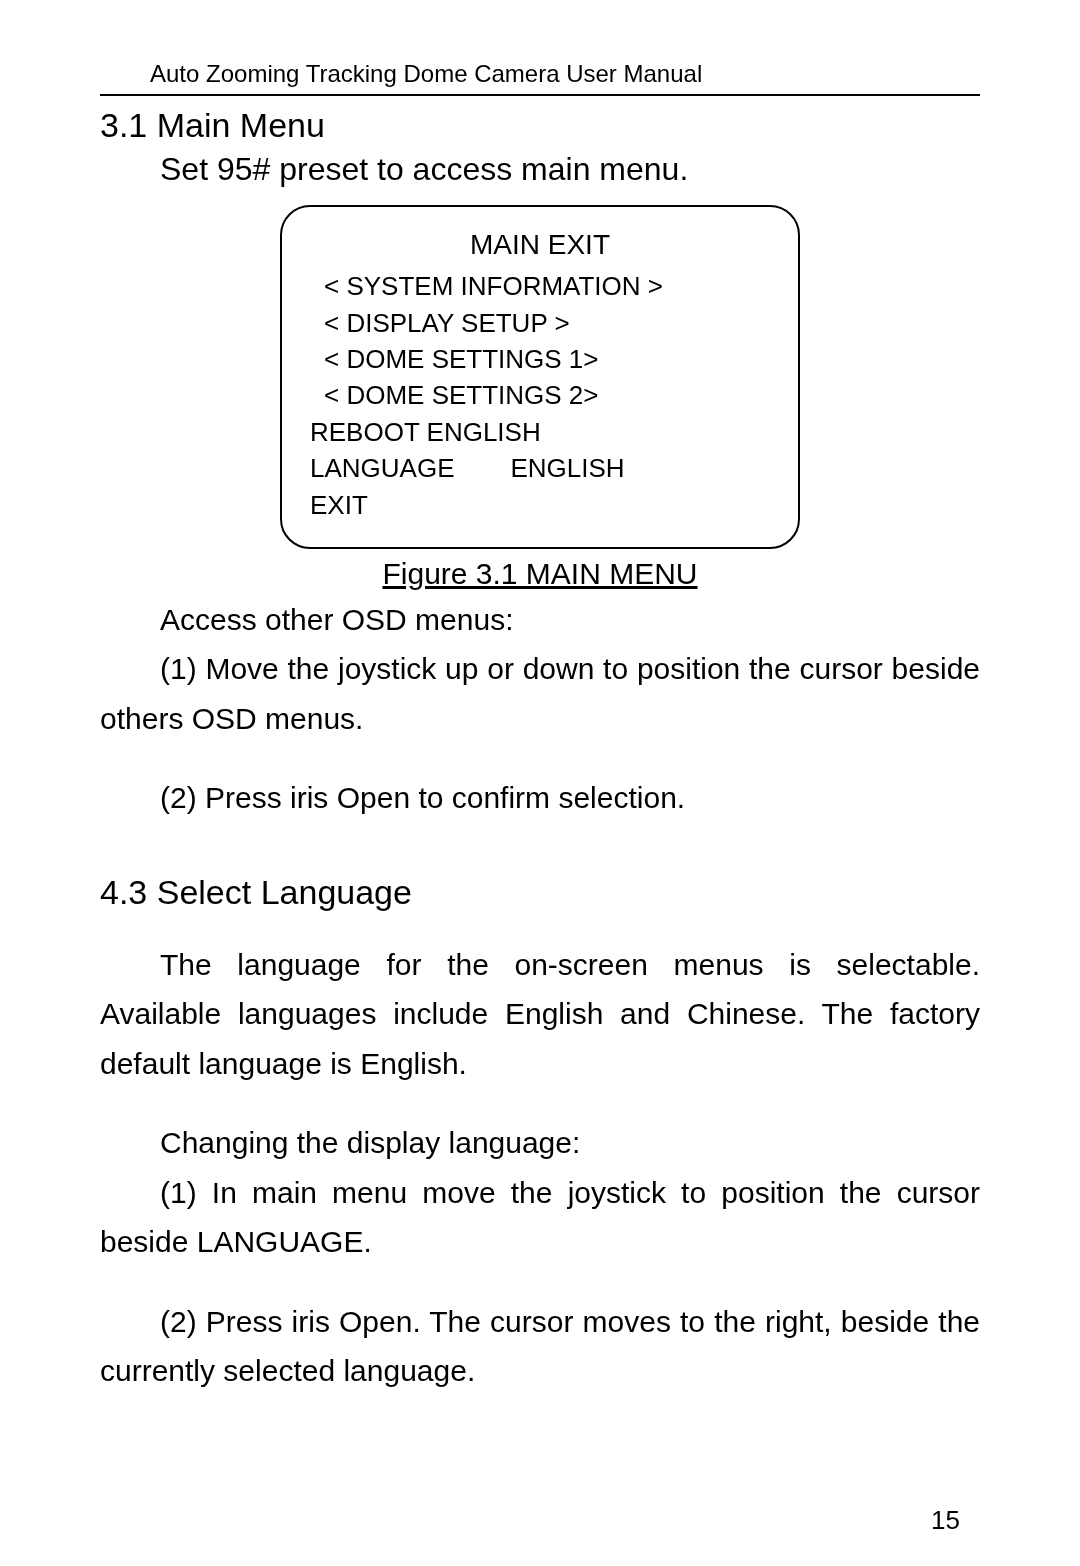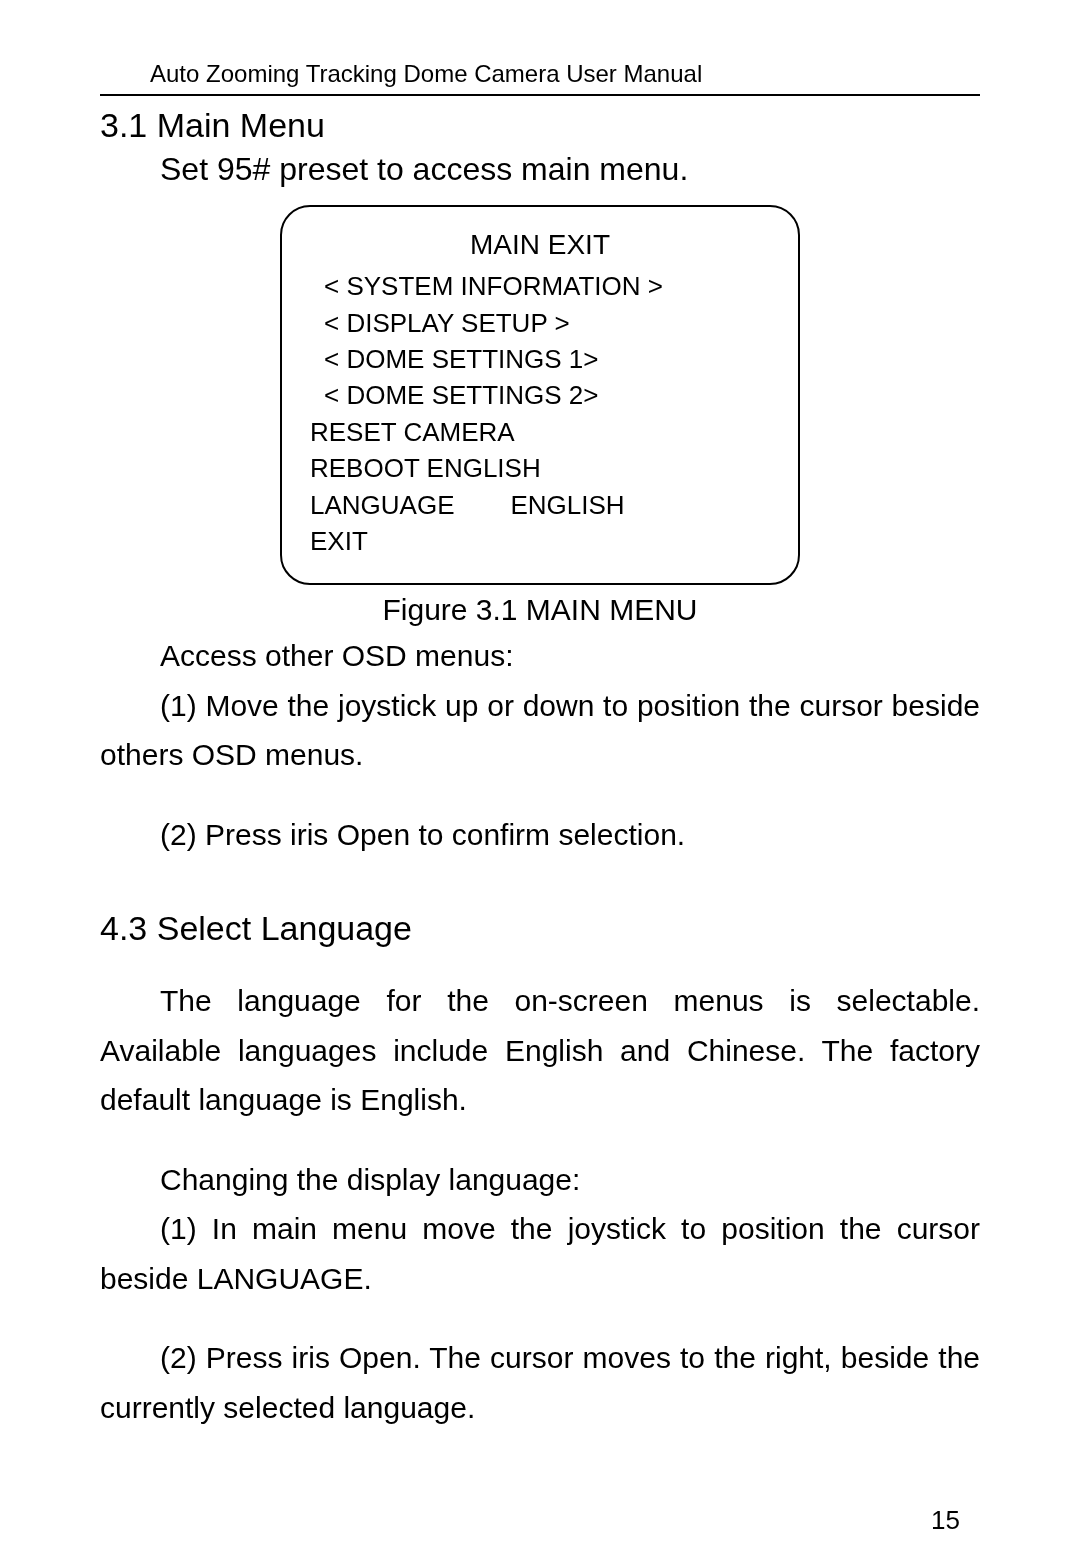--- a/index.html
+++ b/index.html
@@ -56,20 +56,21 @@
   }
   .menu-line { padding-left: 14px; }
   .menu-line-left { padding-left: 0; }
   .menu-kv { display: flex; }
   .menu-kv .k { flex: 0 0 auto; }
   .menu-kv .v { margin-left: 56px; }
   .figure-caption {
     font-size: 30px;
     text-align: center;
     margin-top: 8px;
+    text-decoration: underline;
   }
   .page-num {
     position: absolute;
     bottom: 30px;
     right: 120px;
     font-size: 26px;
   }
   .section-gap { margin-top: 50px; }
 </style>
 </head>
@@ -80,21 +81,20 @@
 <div class="section-title">3.1 Main Menu</div>
 
 <div class="indent-para">Set 95# preset to access main menu.</div>
 
 <div class="menu-box">
   <div class="menu-title">MAIN EXIT</div>
   <div class="menu-line">&lt; SYSTEM INFORMATION &gt;</div>
   <div class="menu-line">&lt; DISPLAY SETUP &gt;</div>
   <div class="menu-line">&lt; DOME SETTINGS 1&gt;</div>
   <div class="menu-line">&lt; DOME SETTINGS 2&gt;</div>
-  <div class="menu-line-left">RESET CAMERA</div>
   <div class="menu-line-left">REBOOT ENGLISH</div>
   <div class="menu-line-left menu-kv">
     <span class="k">LANGUAGE</span>
     <span class="v">ENGLISH</span>
   </div>
   <div class="menu-line-left">EXIT</div>
 </div>
 
 <div class="figure-caption">Figure 3.1 MAIN MENU</div>
 

